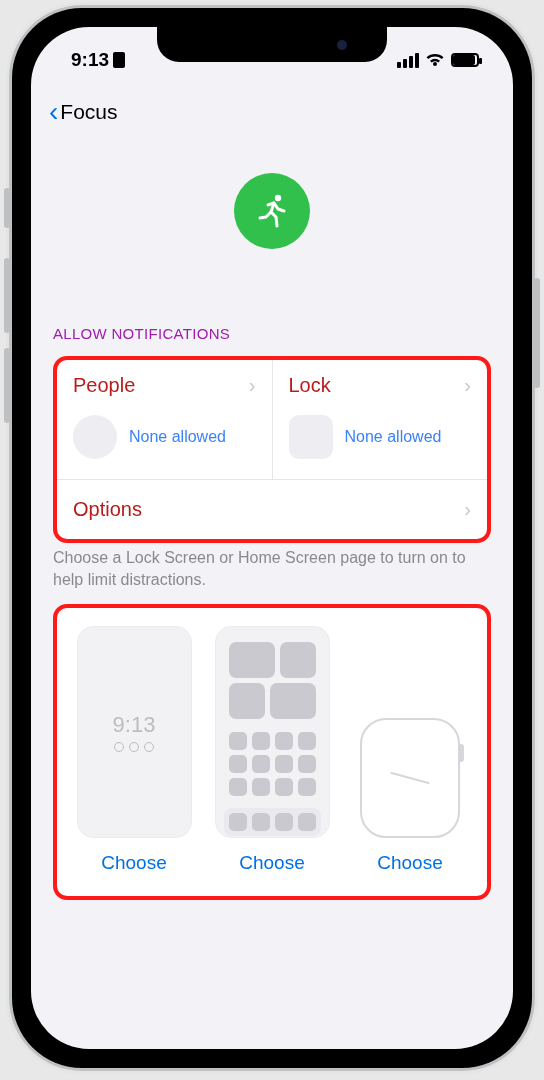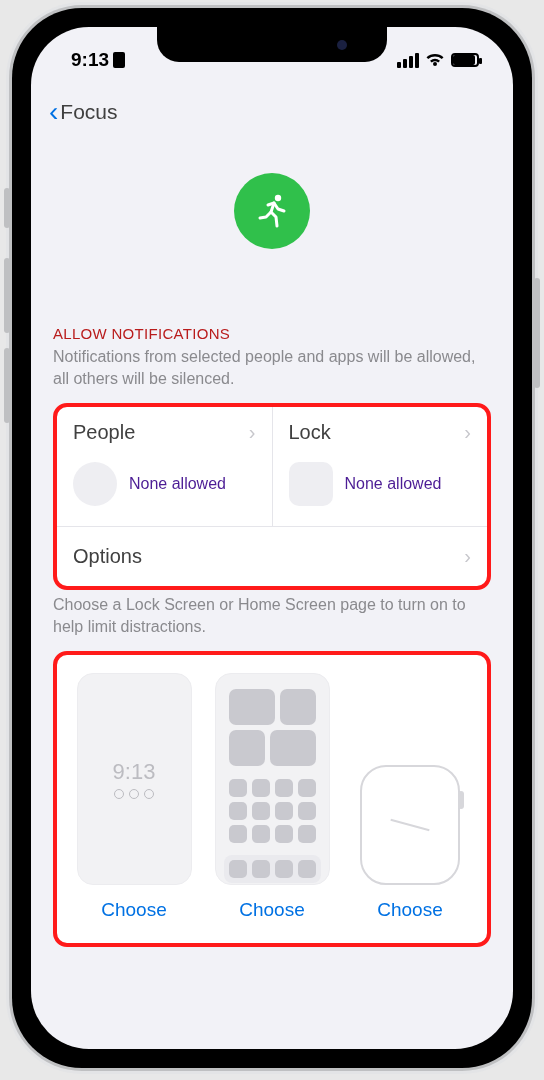--- a/index.html
+++ b/index.html
@@ -61,45 +61,45 @@
   .signal span:nth-child(1){height:6px}.signal span:nth-child(2){height:9px}.signal span:nth-child(3){height:12px}.signal span:nth-child(4){height:15px}
   .wifi-ic { width: 20px; height: 16px; position: relative; }
   .battery { width: 28px; height: 14px; border: 2px solid #000; border-radius: 4px; position: relative; }
   .battery::after { content:""; position:absolute; right:-5px; top:3px; width:3px; height:6px; background:#000; border-radius:1px; }
   .battery-fill { background:#000; width:22px; height:10px; margin:0; border-radius:2px; }
   .nav-bar {
     display: flex; align-items: center;
     padding: 25px 22px 0 18px;
   }
   .back-chev { color:#0071e3; font-size:28px; font-weight:500; margin-right:2px; }
-  .back-label { color:#404040; font-size:21px; }
+  .back-label { color:#000000; font-size:21px; }
   .hero { text-align:center; padding: 45px 0 30px 0; }
   .hero-icon {
     width: 76px; height: 76px; background:#30c04b; border-radius:50%;
     margin: 0 auto 18px auto; display:flex; align-items:center; justify-content:center;
   }
   .hero-title { font-size: 36px; font-weight: 700; color:#000; }
   .section { padding: 0 22px; }
   .sec-header { font-size: 15px; color:#6d6d72; letter-spacing: 0.3px; margin-top: 28px; }
-  .sec-header .up { text-transform: uppercase; color:#b91c1c; font-weight:500; font-size:15px; display:block; }
+  .sec-header .up { text-transform: uppercase; color:#a21caf; font-weight:500; font-size:15px; display:block; }
   .sec-desc { font-size: 16px; color:#8a8a8e; margin-top: 4px; line-height:1.35; }
   .card {
     background:#fff; border-radius: 14px; margin-top: 14px;
     border: 4px solid #ff1a1a;
   }
   .card-split { display:flex; }
   .half { flex:1; padding: 14px 16px 20px 16px; position:relative; }
   .half:first-child { border-right: 1px solid #e5e5ea; }
   .row-top { display:flex; justify-content:space-between; align-items:center; }
-  .row-label { font-size:20px; color:#404040; }
+  .row-label { font-size:20px; color:#b91c1c; }
   .chev { color:#c7c7cc; font-size:20px; }
   .sub-row { display:flex; align-items:center; gap:12px; margin-top:18px; }
   .placeholder-circle { width:44px; height:44px; background:#eeeef2; border-radius:50%; }
   .placeholder-square { width:44px; height:44px; background:#eeeef2; border-radius:10px; }
-  .none-txt { color:#4c1d95; font-size:16px; }
+  .none-txt { color:#3b82f6; font-size:16px; }
   .options-row { padding: 18px 16px; border-top:1px solid #e5e5ea; display:flex; justify-content:space-between; align-items:center; }
   .screens-card {
     background:#fff; border-radius:14px; margin-top:14px; border:4px solid #ff1a1a;
     padding: 18px 12px 22px 12px;
     display:flex; gap:8px;
   }
   .screen-col { flex:1; display:flex; flex-direction:column; align-items:center; }
   .thumb { width: 115px; height: 212px; background:#f2f2f4; border-radius: 16px; display:flex; align-items:center; justify-content:center; border: 1px solid #ececef; }
   .thumb-lock { flex-direction:column; }
   .lock-time { font-size:22px; font-weight:300; color:#bcbcc1; }
@@ -169,21 +169,20 @@
               <path d="M21 23l-5 5-6 1"></path>
             </g>
           </svg>
       </div>
     </div>
 
     <div class="section">
       <div class="sec-header">
         <span class="up">ALLOW NOTIFICATIONS</span>
       </div>
-      <div class="sec-desc">Notifications from selected people and apps will be allowed, all others will be silenced.</div>
 
       <div class="card">
         <div class="card-split">
           <div class="half">
             <div class="row-top">
               <span class="row-label">People</span>
               <span class="chev">›</span>
             </div>
             <div class="sub-row">
               <div class="placeholder-circle"></div>

